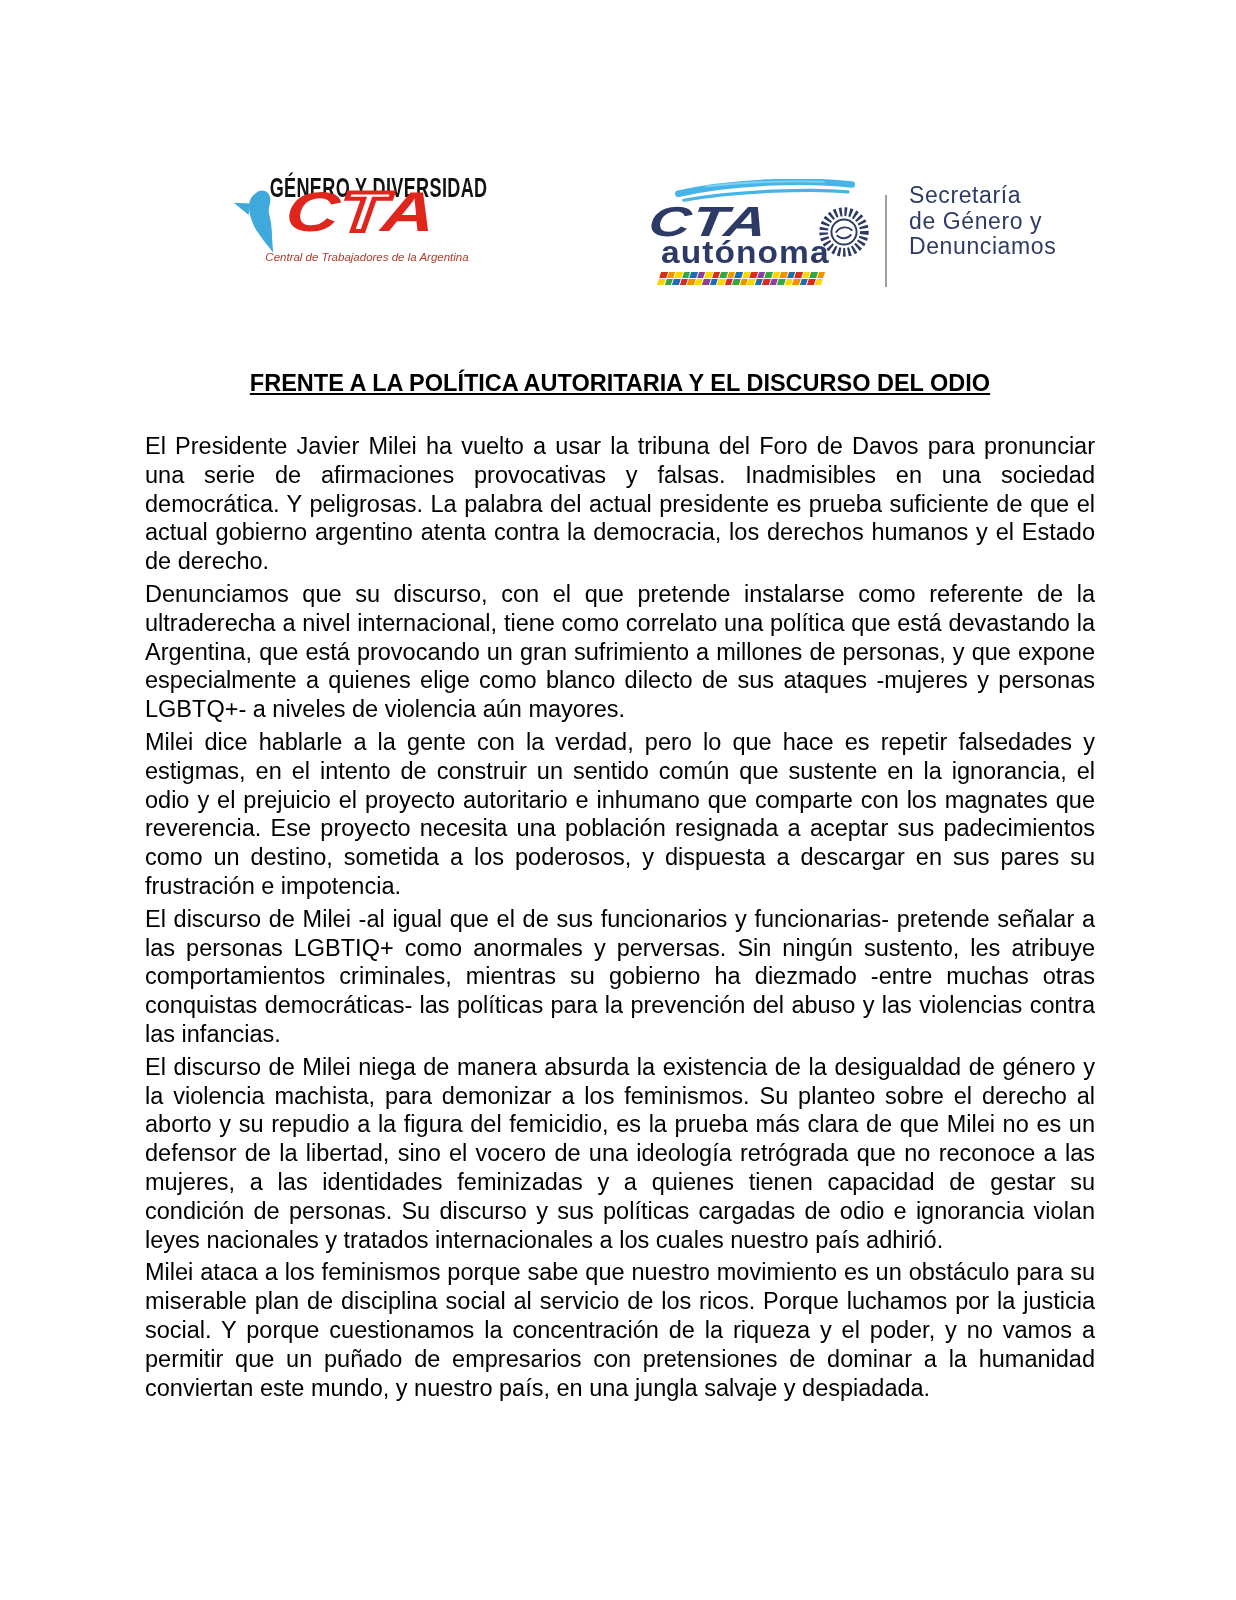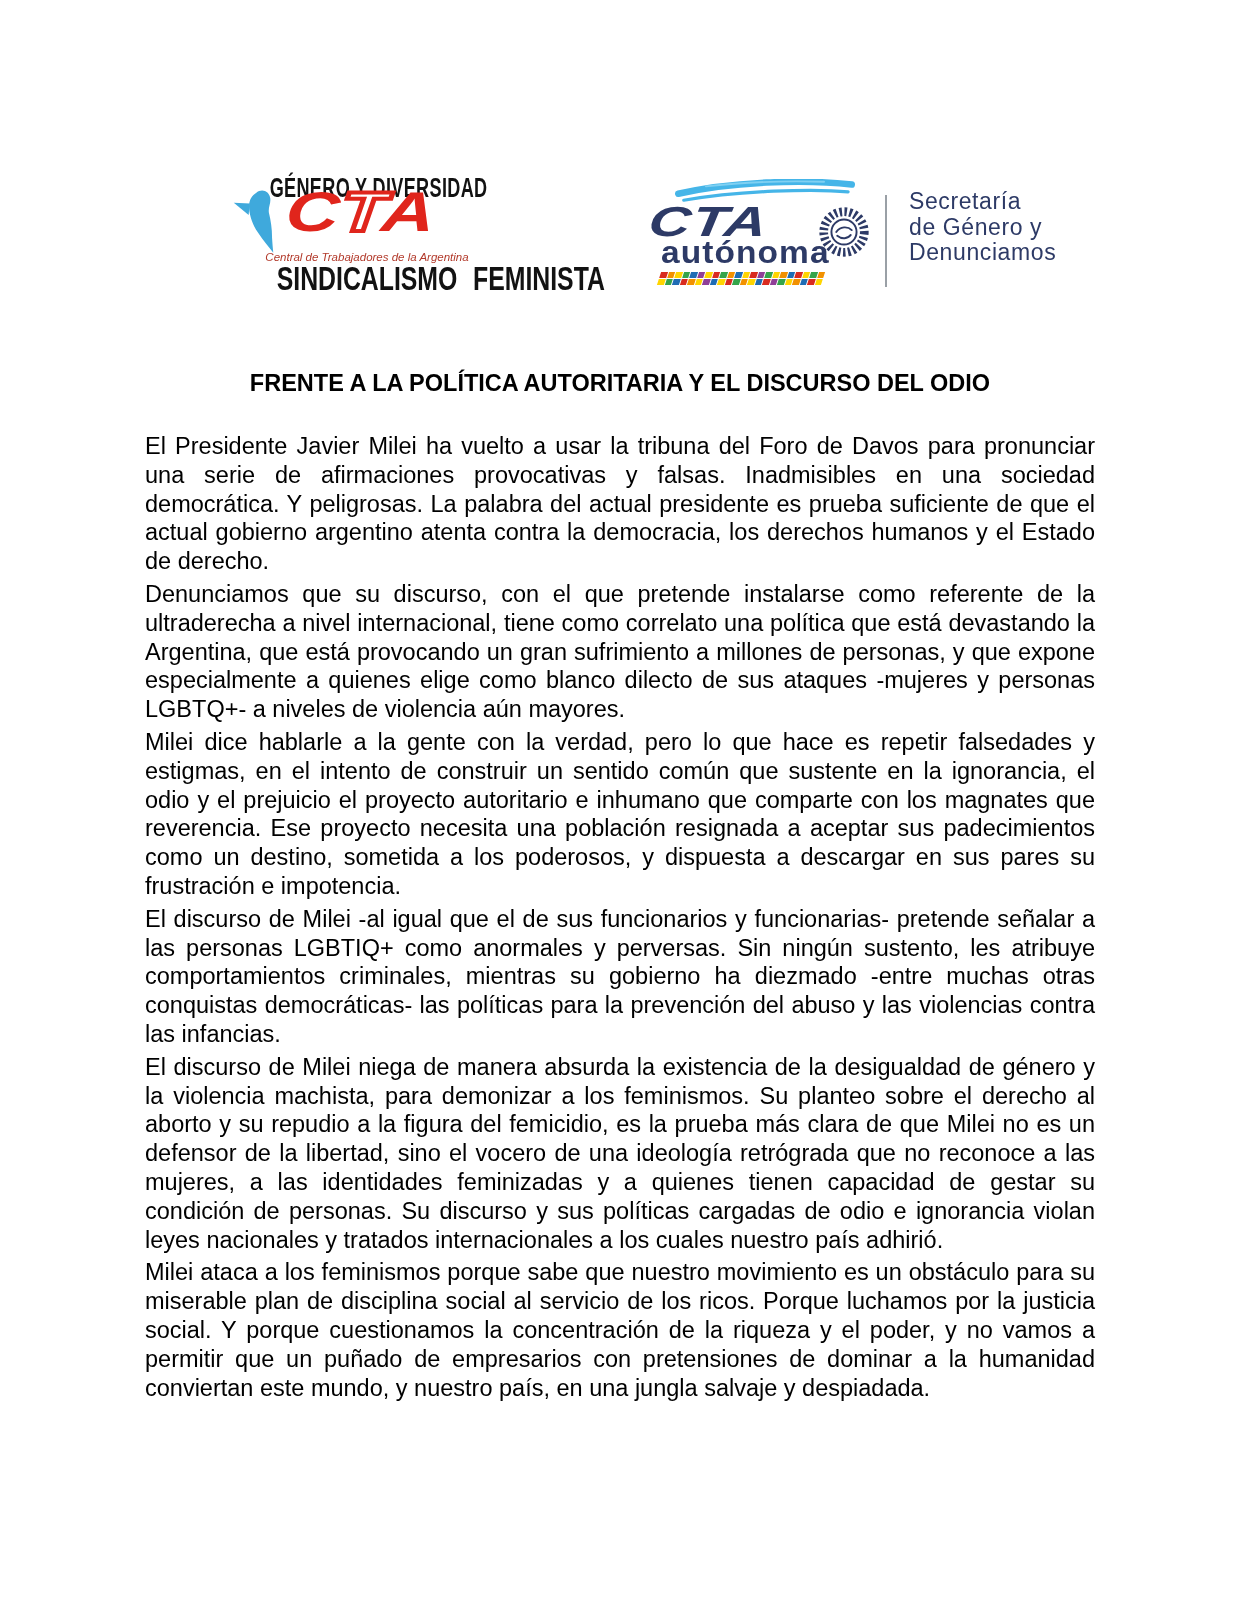--- a/index.html
+++ b/index.html
@@ -34,26 +34,26 @@
     font-size:42px;line-height:42px;color:#2d3a66;transform:scaleX(1.38) skewX(-6deg);
     transform-origin:left;letter-spacing:1px;white-space:nowrap;}
   .gr-sun{position:absolute;left:170px;top:28px;width:58px;height:58px;}
   .gr-name{position:absolute;left:16px;top:62px;font-weight:bold;font-size:31px;line-height:32px;
     color:#2d3a66;transform:scaleX(1.08);transform-origin:left;letter-spacing:1px;white-space:nowrap;}
   .gr-stripe{position:absolute;left:14px;top:97px;width:164px;height:13px;
     display:grid;grid-template-columns:repeat(22,1fr);grid-template-rows:1fr 1fr;
     gap:1px;transform:skewX(-18deg);}
   .gr-stripe div{width:100%;height:100%;}
   .gr-sep{position:absolute;left:240px;top:20px;width:2px;height:92px;background:#9aa0a6;}
-  .gr-secr{position:absolute;left:264px;top:14px;color:#2d3a66;font-size:23px;
+  .gr-secr{position:absolute;left:264px;top:8px;color:#2d3a66;font-size:23px;
     line-height:25.5px;letter-spacing:0.6px;white-space:nowrap;}
 
   
   .doc-title{position:absolute;left:141px;top:370px;width:958px;text-align:center;
-    font-weight:bold;font-size:23.5px;color:#000;}
+    font-weight:bold;font-size:23.5px;color:#000;text-decoration:underline;}
   .doc-body{position:absolute;left:141px;top:428px;width:958px;
     font-size:23.5px;line-height:28.8px;text-align:justify;color:#000;}
   .doc-body p{margin:4px;}
 </style>
 </head>
 <body>
 
 <div class="page">
 
   <div class="logo-left">
@@ -63,23 +63,20 @@
     <div class="gl-art">
       <svg class="gl-sa" viewBox="0 0 60 92">
         <g transform="rotate(-24 30 46)" fill="#3fa9dc">
           <path d="M32,4 C42,1 50,9 47,19 C45,26 39,29 37,37 C35,48 32,59 27,70 C24,78 22,84 20,90 C18,81 14,69 12,56 C9,42 11,26 16,16 C20,8 26,5 32,4 Z"></path>
           <path d="M18,14 L-2,4 L10,28 Z"></path>
         </g>
       </svg>
       <div class="gl-cta"><span>C</span><span class="t-mid">T</span><span>A</span></div>
     </div>
     <div class="gl-sub">Central de Trabajadores de la Argentina</div>
-    <div class="gl-bottom">
-      <span>SINDICALISMO FEMINISTA</span>
-    </div>
   </div>
 
   <div class="logo-right">
     <svg class="gr-swoosh" viewBox="0 0 196 26">
       <path d="M4,16 C60,3 140,0 192,6" fill="none" stroke="#45b5e8" stroke-width="7" stroke-linecap="round"></path>
       <path d="M10,23 C70,13 150,10 188,14" fill="none" stroke="#45b5e8" stroke-width="3.5" stroke-linecap="round"></path>
       <path d="M34,8 C84,2 124,2 162,3" fill="none" stroke="#7fd0f2" stroke-width="2" stroke-linecap="round"></path>
     </svg>
     <div class="gr-cta"><span>C</span><span>T</span><span>A</span></div>
     <svg class="gr-sun" viewBox="0 0 60 60">

